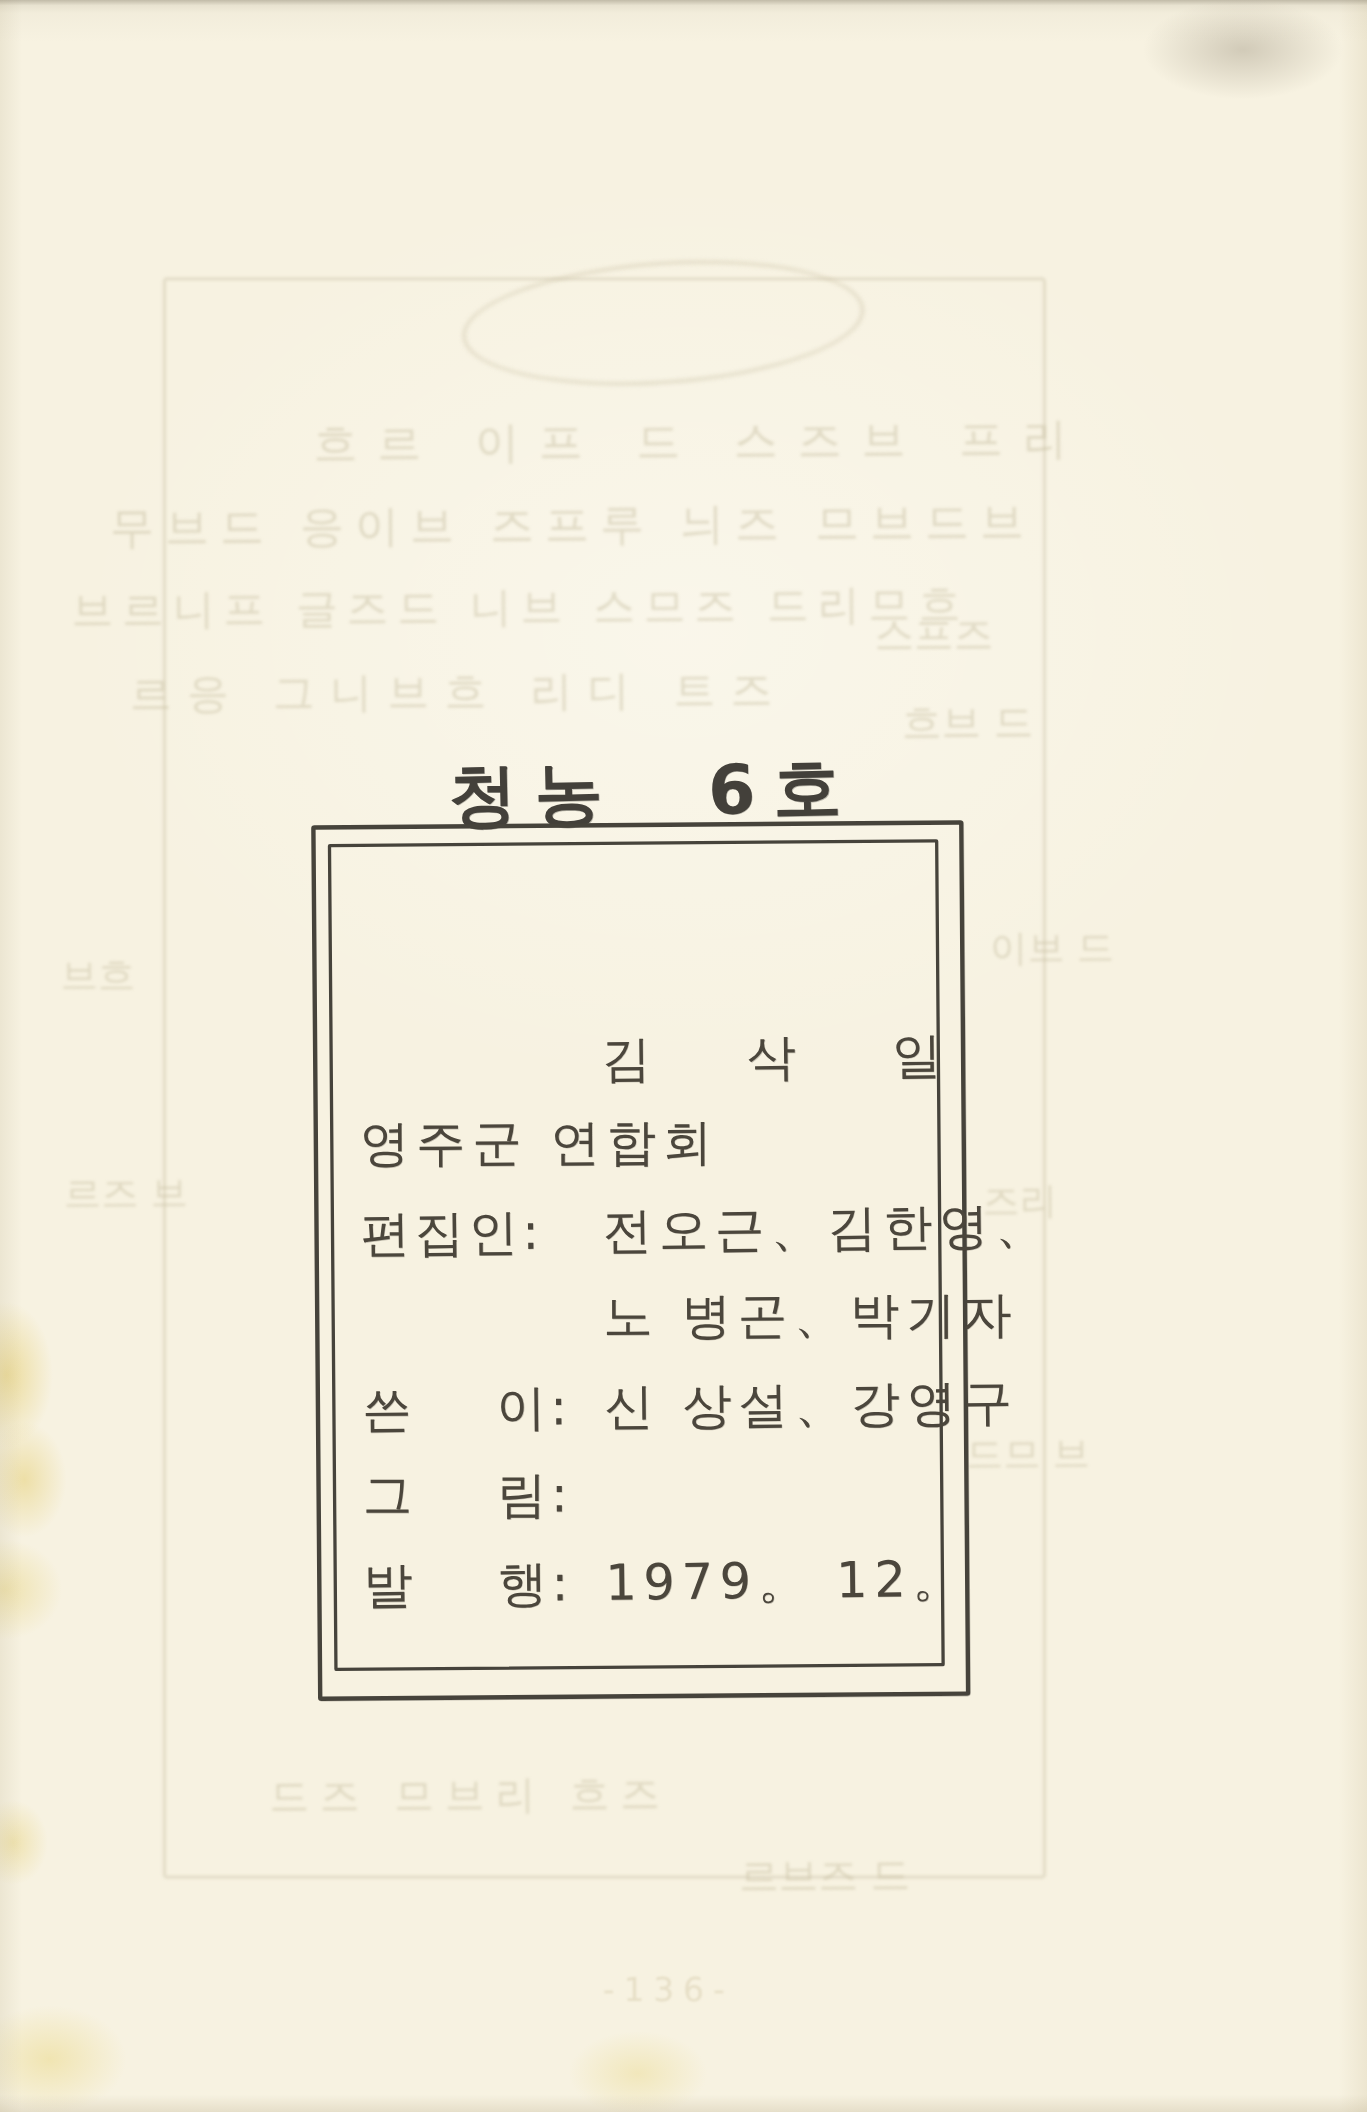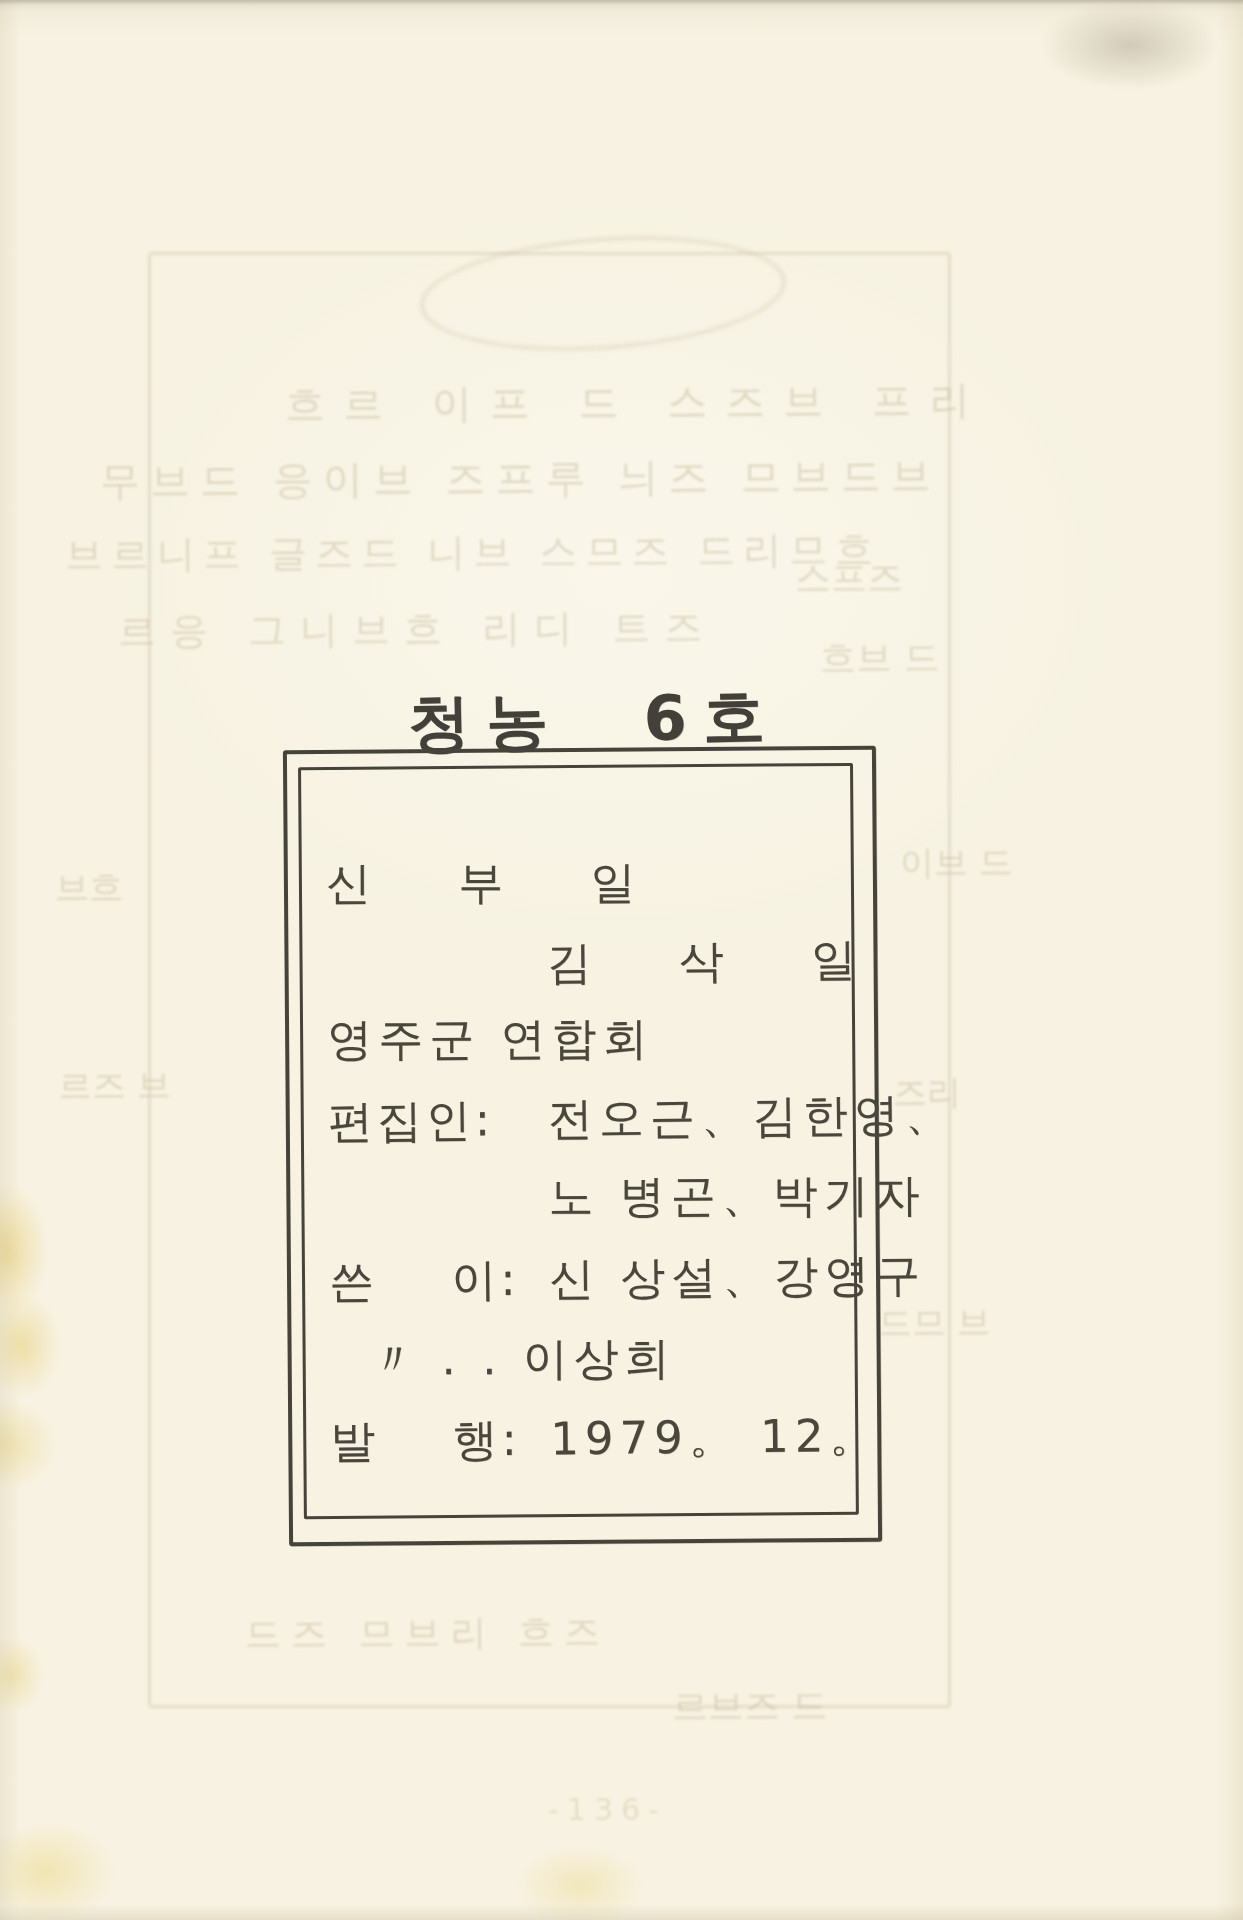--- a/index.html
+++ b/index.html
@@ -137,21 +137,20 @@
   <div class="ghost" style="left:878px; top:1305px; font-size:34px;">드므 브</div>
   <div class="ghost" style="left:245px; top:1615px; font-size:36px; letter-spacing:10px;">드즈 므브리 흐즈</div>
   <div class="ghost" style="left:672px; top:1688px; font-size:36px;">르브즈 드</div>
 
   <div class="title">청농 6호</div>
 
   <div class="box-outer">
     <div class="box-inner">
 
       <div class="row r1">
-        <span class="value">신    부    일</span>
       </div>
 
       <div class="row r2">
         <span class="label"></span>
         <span class="value">김    삭    일</span>
       </div>
 
       <div class="row r3">
         <span class="value">영주군 연합회</span>
       </div>
@@ -165,21 +164,21 @@
         <span class="label"></span>
         <span class="value">노 병곤、박기자</span>
       </div>
 
       <div class="row r6">
         <span class="label">쓴    이:</span>
         <span class="value">신 상설、강영구</span>
       </div>
 
       <div class="row r7">
-        <span class="value">  〃 . . 이상희</span>
+        <span class="label">그    림:</span>
       </div>
 
       <div class="row r8">
         <span class="label">발    행:</span>
         <span class="value">1979。 12。</span>
       </div>
 
     </div>
   </div>
 

